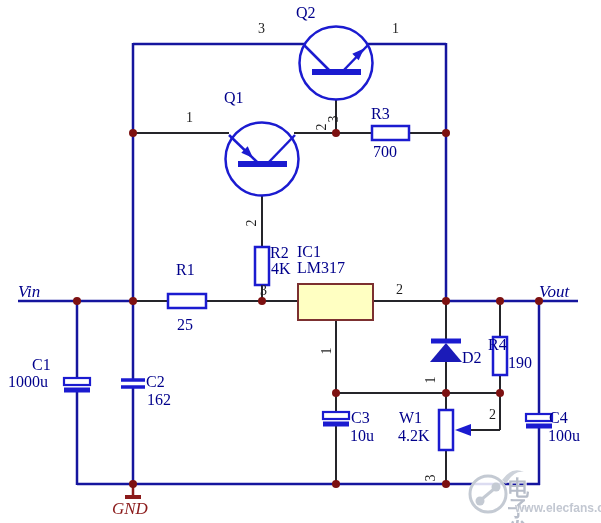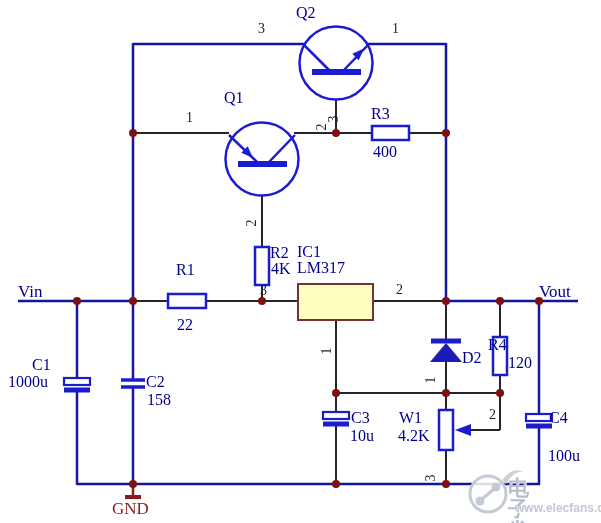--- a/index.html
+++ b/index.html
@@ -2,21 +2,21 @@
 <html><head>
 <meta charset="utf-8">
 <style>
   html,body{margin:0;padding:0;background:#ffffff;}
   .stage{
     position:relative;width:601px;height:523px;background:#ffffff;
     font-family:"Liberation Serif","DejaVu Serif",serif;overflow:hidden;
   }
   svg.circuit{position:absolute;left:0;top:0;}
   .lbl{position:absolute;color:#00008b;font-size:16px;line-height:1;white-space:nowrap;}
-  .port{font-size:17px;}
+  .port{font-size:17px;font-style:italic;}
   .gnd{color:#8b1a1a;}
   .pin{position:absolute;color:#1c1c1c;font-size:14px;line-height:1;white-space:nowrap;}
   .rot{transform:translate(-50%,-50%) rotate(-90deg);}
   .watermark{position:absolute;left:16px;top:0;width:502px;height:523px;pointer-events:none;}
   .wm-logo{position:absolute;left:446px;top:464px;}
   .wm-brand{
     position:absolute;left:492px;top:477px;font-family:"Liberation Sans",sans-serif;
     font-weight:bold;font-size:21px;line-height:1;color:#b7bdc9;letter-spacing:1px;
     text-shadow:1px 1px 0 rgba(255,255,255,0.9);
   }
@@ -148,42 +148,42 @@
   </svg>
 
   <span class="lbl port" style="left:18px;top:283px">Vin</span>
   <span class="lbl port" style="left:539px;top:283px">Vout</span>
   <span class="lbl port gnd" style="left:112px;top:500px">GND</span>
 
   <span class="lbl" style="left:224px;top:90px">Q1</span>
   <span class="lbl" style="left:296px;top:5px">Q2</span>
 
   <span class="lbl" style="left:176px;top:262px">R1</span>
-  <span class="lbl" style="left:177px;top:317px">22</span>
+  <span class="lbl" style="left:177px;top:317px">25</span>
 
   <span class="lbl" style="left:270px;top:245px">R2</span>
   <span class="lbl" style="left:271px;top:261px">4K</span>
 
   <span class="lbl" style="left:371px;top:106px">R3</span>
-  <span class="lbl" style="left:373px;top:144px">400</span>
+  <span class="lbl" style="left:373px;top:144px">700</span>
 
   <span class="lbl" style="left:488px;top:337px">R4</span>
-  <span class="lbl" style="left:508px;top:355px">120</span>
+  <span class="lbl" style="left:508px;top:355px">190</span>
 
   <span class="lbl" style="left:32px;top:357px">C1</span>
   <span class="lbl" style="left:8px;top:374px">1000u</span>
 
   <span class="lbl" style="left:146px;top:374px">C2</span>
-  <span class="lbl" style="left:147px;top:392px">158</span>
+  <span class="lbl" style="left:147px;top:392px">162</span>
 
   <span class="lbl" style="left:351px;top:410px">C3</span>
   <span class="lbl" style="left:350px;top:428px">10u</span>
 
   <span class="lbl" style="left:549px;top:410px">C4</span>
-  <span class="lbl" style="left:548px;top:448px">100u</span>
+  <span class="lbl" style="left:548px;top:428px">100u</span>
 
   <span class="lbl" style="left:462px;top:350px">D2</span>
 
   <span class="lbl" style="left:399px;top:410px">W1</span>
   <span class="lbl" style="left:398px;top:428px">4.2K</span>
 
   <span class="lbl" style="left:297px;top:244px">IC1</span>
   <span class="lbl" style="left:297px;top:260px">LM317</span>
 
   <span class="pin" style="left:258px;top:22px">3</span>

